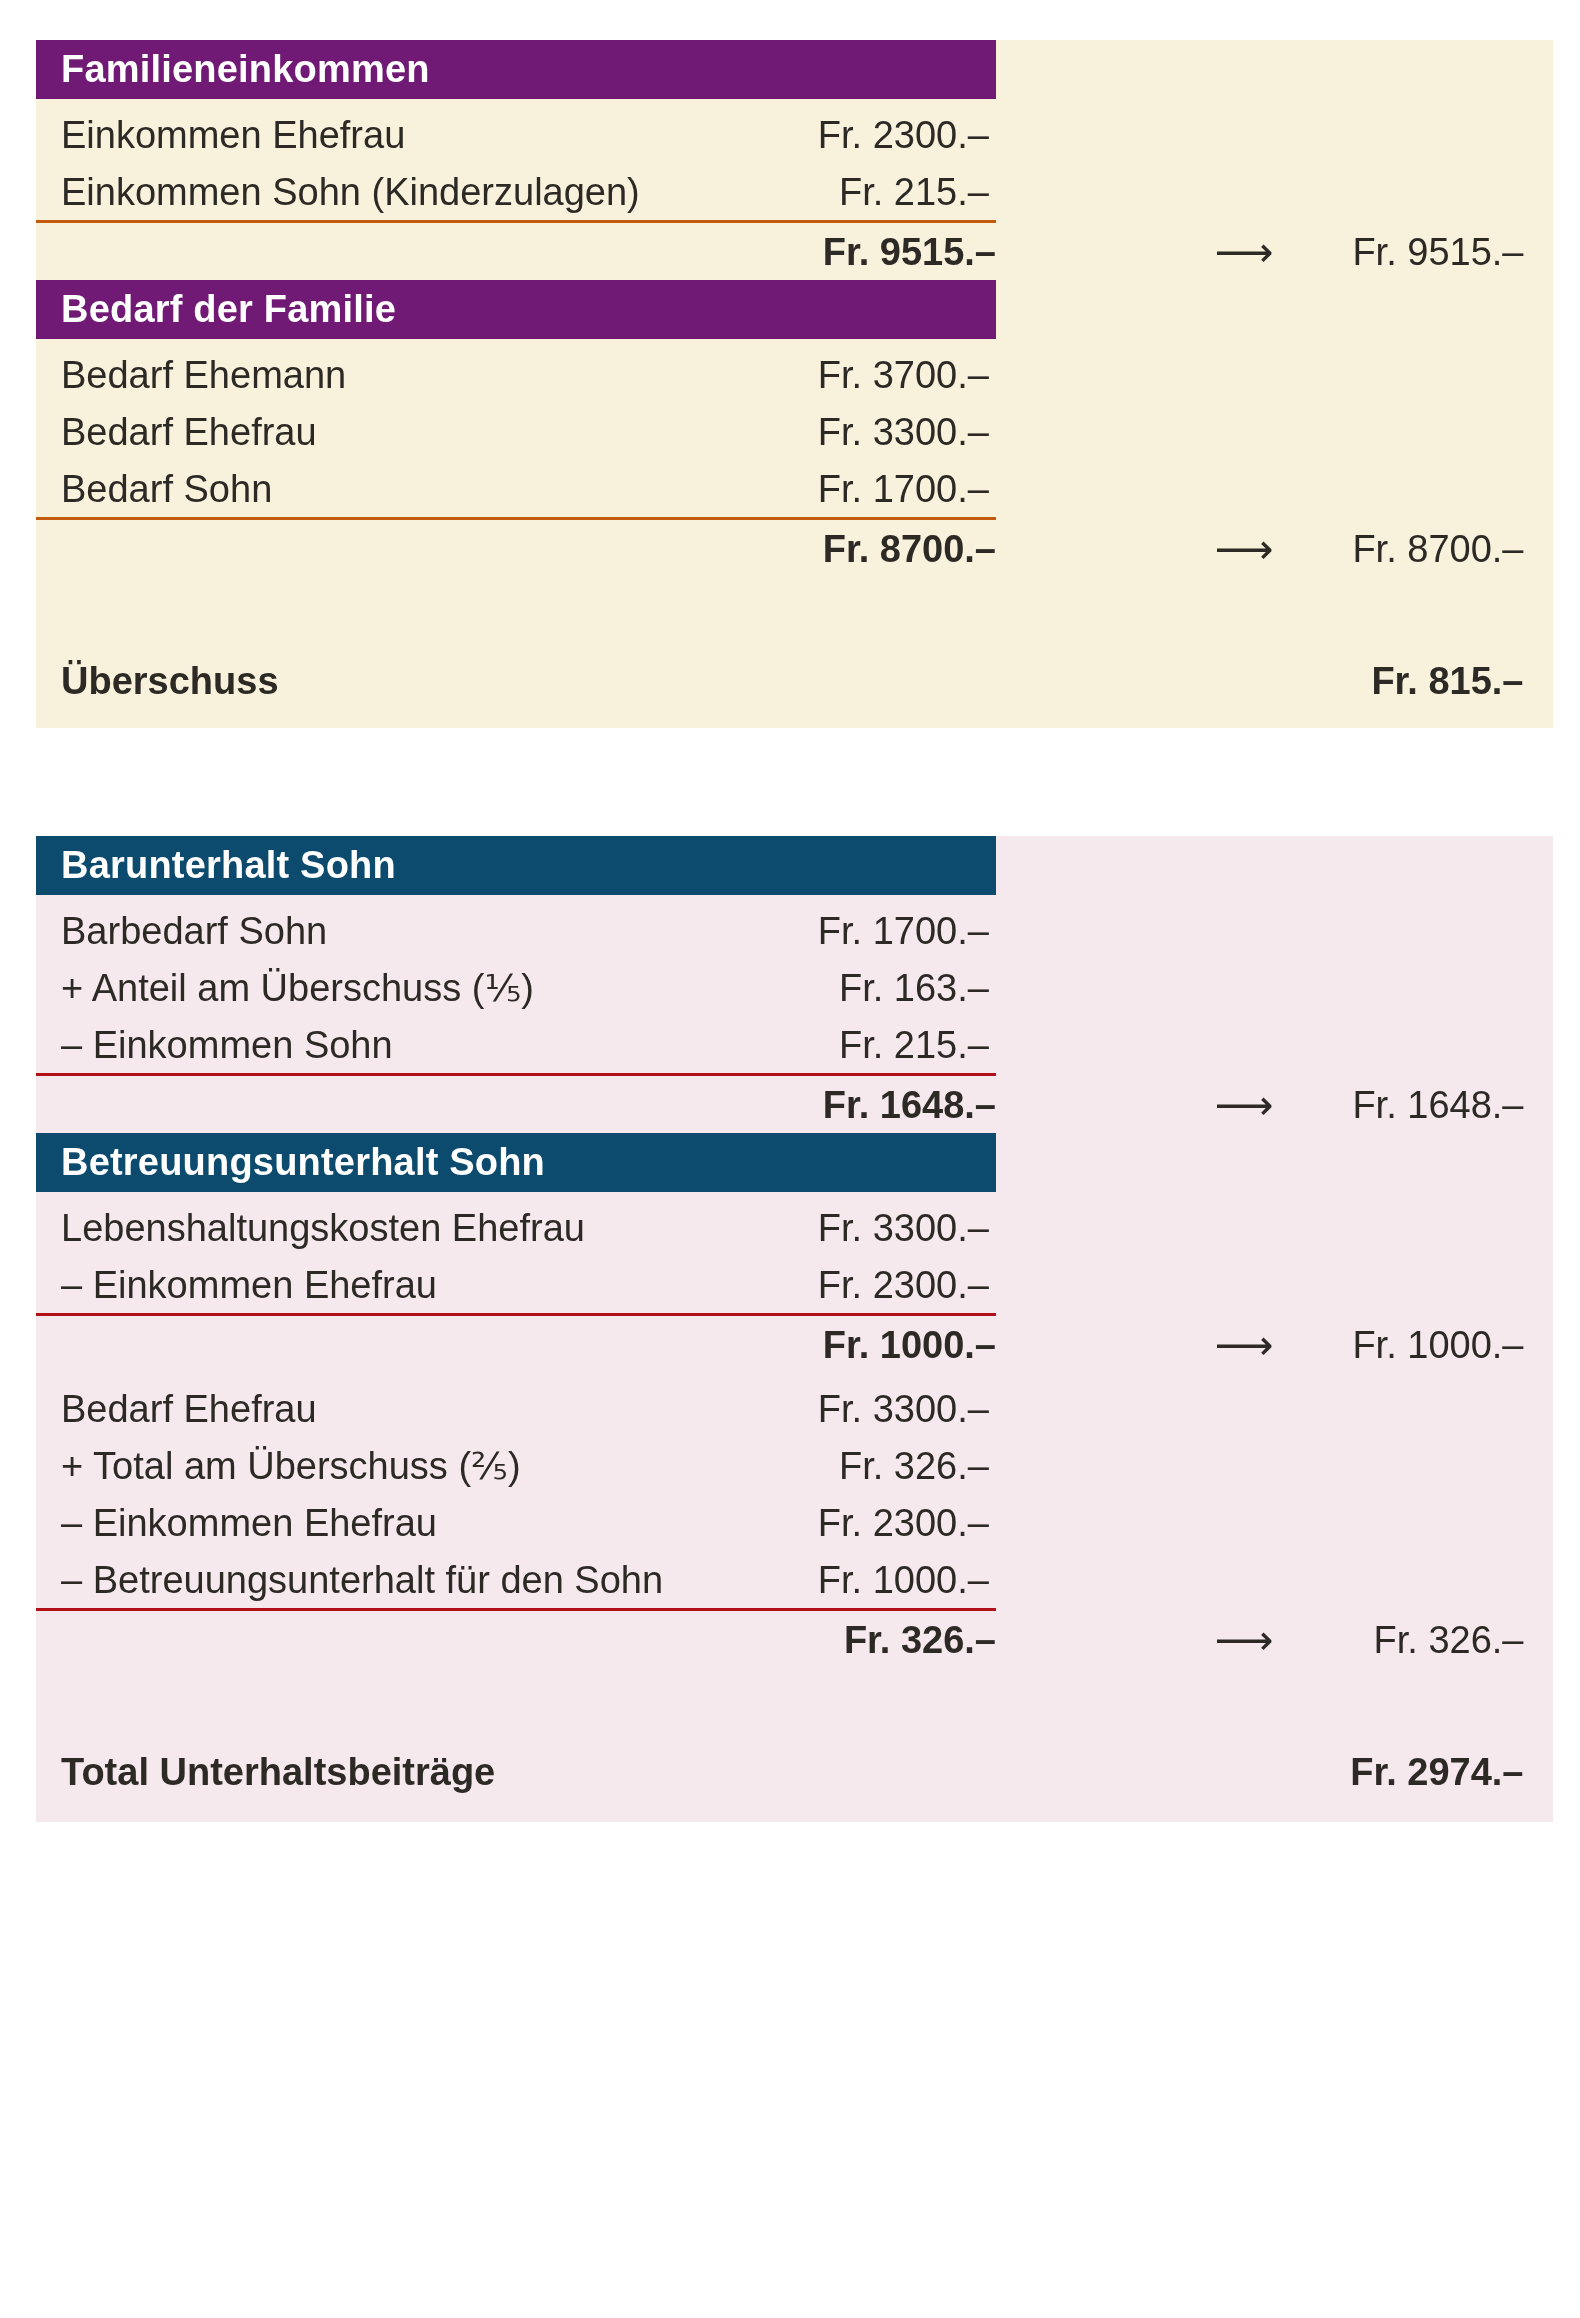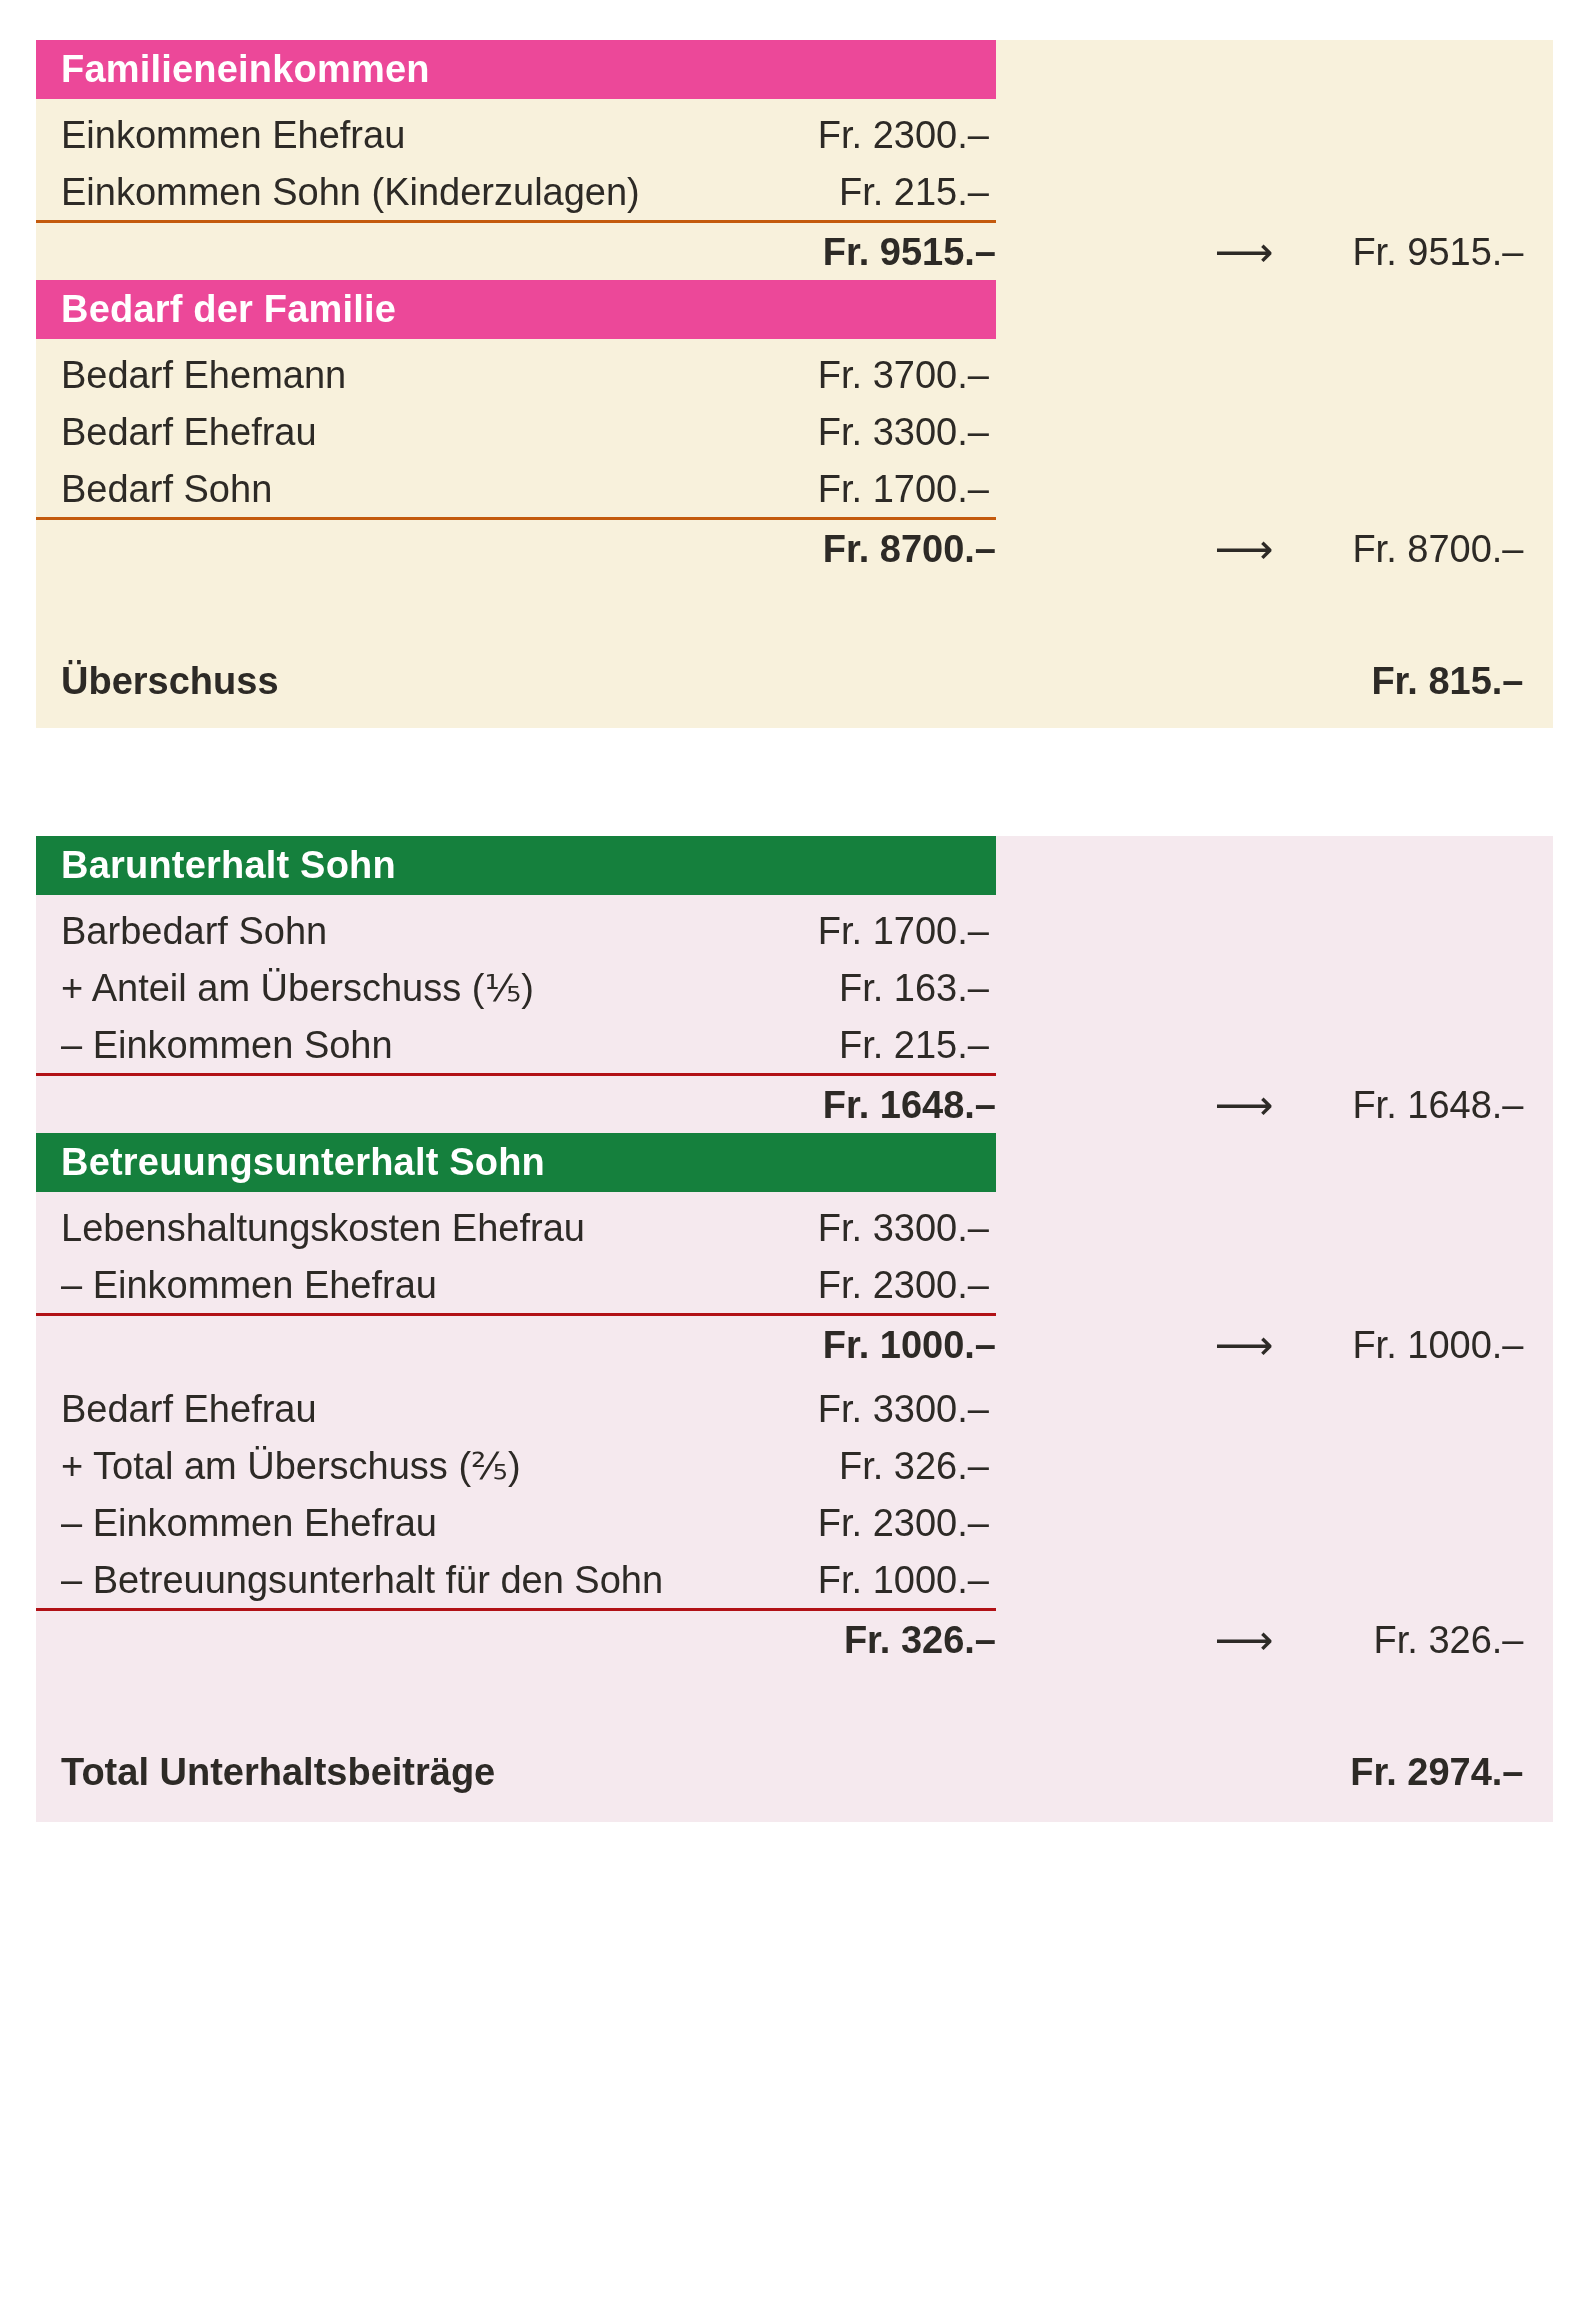--- a/index.html
+++ b/index.html
@@ -26,22 +26,22 @@
     box-sizing: border-box;
     display: flex;
     align-items: center;
     padding-left: 25px;
     color: #ffffff;
     font-weight: 700;
     font-size: 38px;
     letter-spacing: 0.2px;
     white-space: nowrap;
   }
-  .cream .bar { background: #ec4899; }
-  .pink  .bar { background: #15803d; }
+  .cream .bar { background: #701a75; }
+  .pink  .bar { background: #0c4a6e; }
 
   .block { margin: 0; }
   .block + .block { }
 
   .rows { padding-top: 7.1px; }
 
   .row {
     position: relative;
     display: grid;
     grid-template-columns: 661px 274px 1fr;

